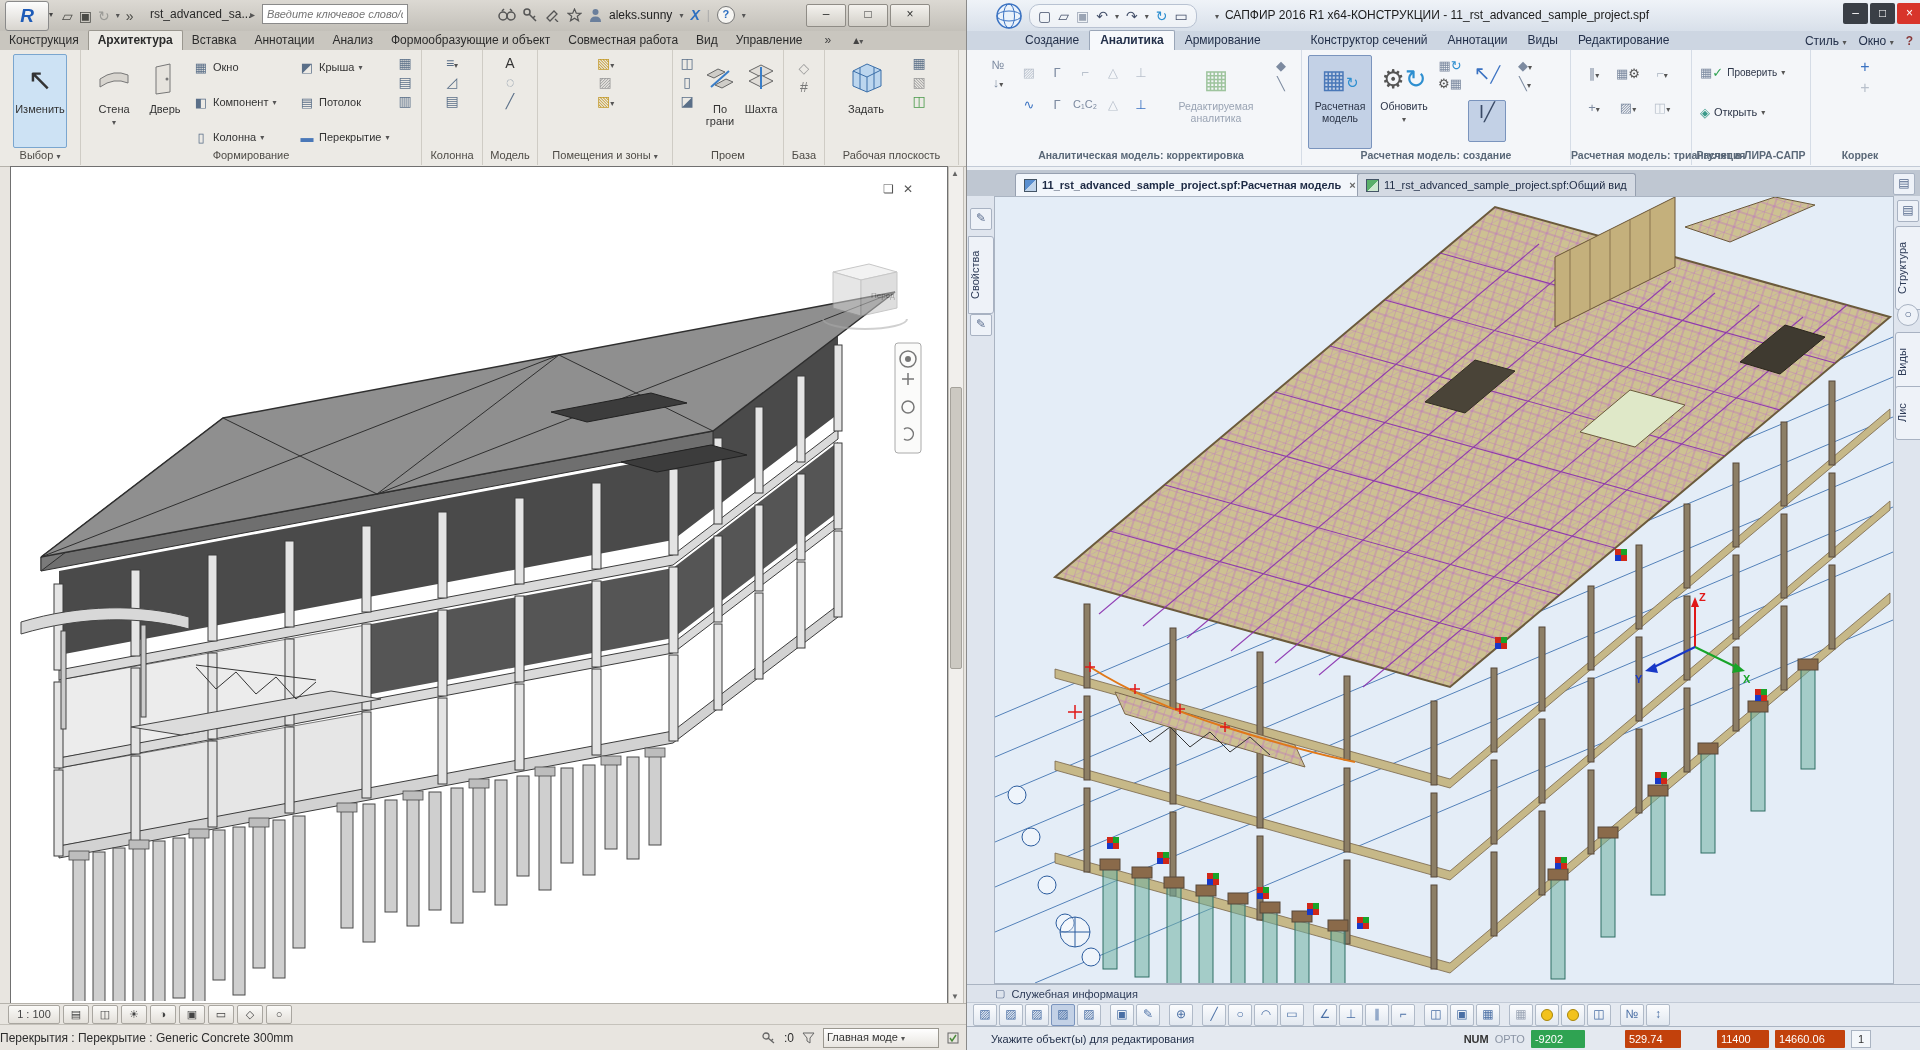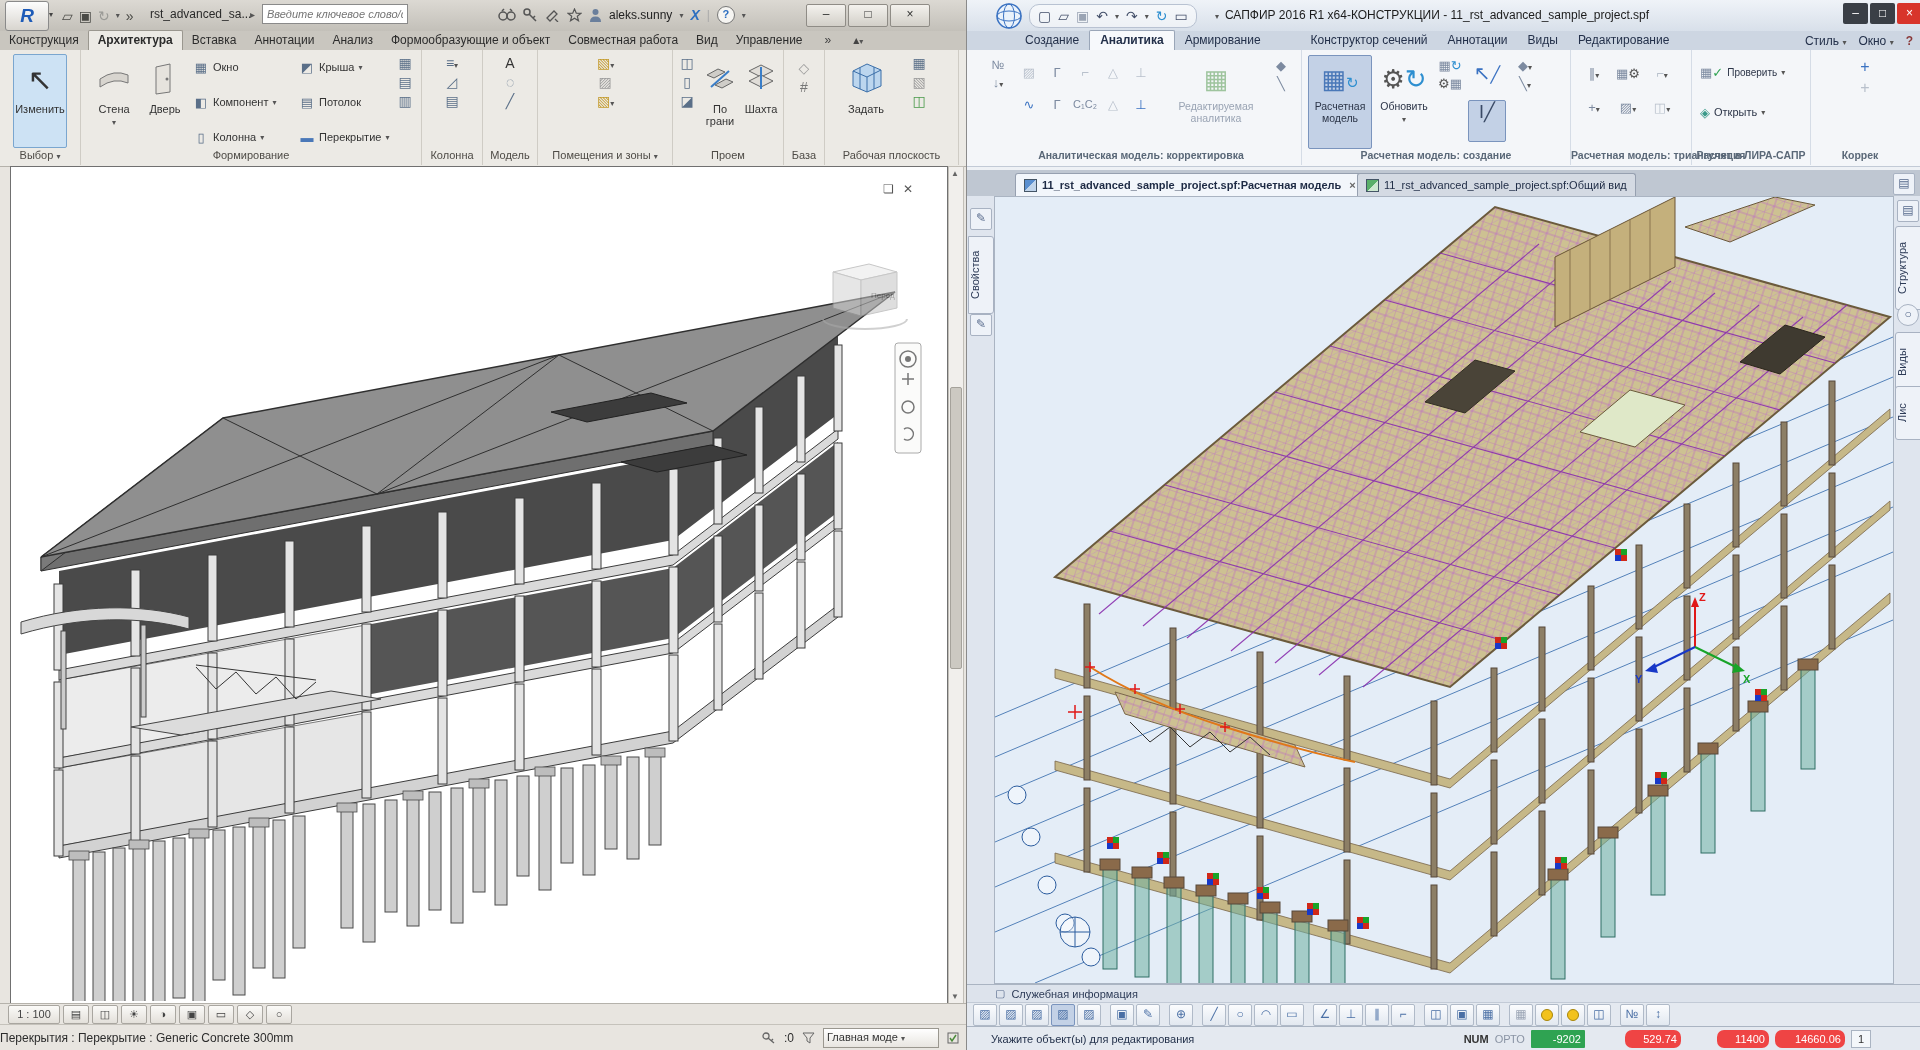--- a/index.html
+++ b/index.html
@@ -105,23 +105,23 @@
   #sp-toolbar{left:0;top:1002px;width:954px;height:24px;background:#e4e9f0;border-top:1px solid #c2cad6;
     display:flex;align-items:center;gap:2px;padding-left:6px;box-sizing:border-box;}
   .tbtn{width:22px;height:20px;border:1px solid #b0bac8;background:linear-gradient(#fbfcfe,#e2e8f0);
     text-align:center;line-height:18px;font-size:12px;color:#4a6fa5;border-radius:2px;position:relative;}
   .tbtn.pressed{background:#c3d1e6;border-color:#7a94bd;}
   .tbtn.dim{color:#9aa4b4;}
   .tsep{width:5px;}
   .lampdot{display:inline-block;width:10px;height:10px;border-radius:50%;background:#f2c21e;border:1px solid #a8860a;margin-top:4px;}
   #sp-status{left:0;top:1026px;width:954px;height:24px;background:#e4e9f0;border-top:1px solid #aab4c2;
     display:flex;align-items:center;font-size:11px;color:#22304a;}
-  .sbox{height:18px;line-height:18px;text-align:right;color:#fff;font-size:11px;border-radius:1px;padding:0 4px;}
+  .sbox{height:18px;line-height:18px;text-align:left;color:#fff;font-size:11px;border-radius:1px;padding:0 4px;}
   .v-green{background:#2fa352;}
-  .v-teal{background:#ef4444;border-radius:7px;}
+  .v-teal{background:#c2410c;}
   .flatlbl{color:#8a94a4;}
   .numlbl{font-weight:bold;color:#333;}
   .onebox{border:1px solid #aab4c2;background:#f4f7fa;color:#333;height:16px;line-height:16px;padding:0 6px;}
   svg text{font-family:"Liberation Sans",sans-serif;}
 </style>
 </head>
 <body>
 
 <div id="stage">
 

